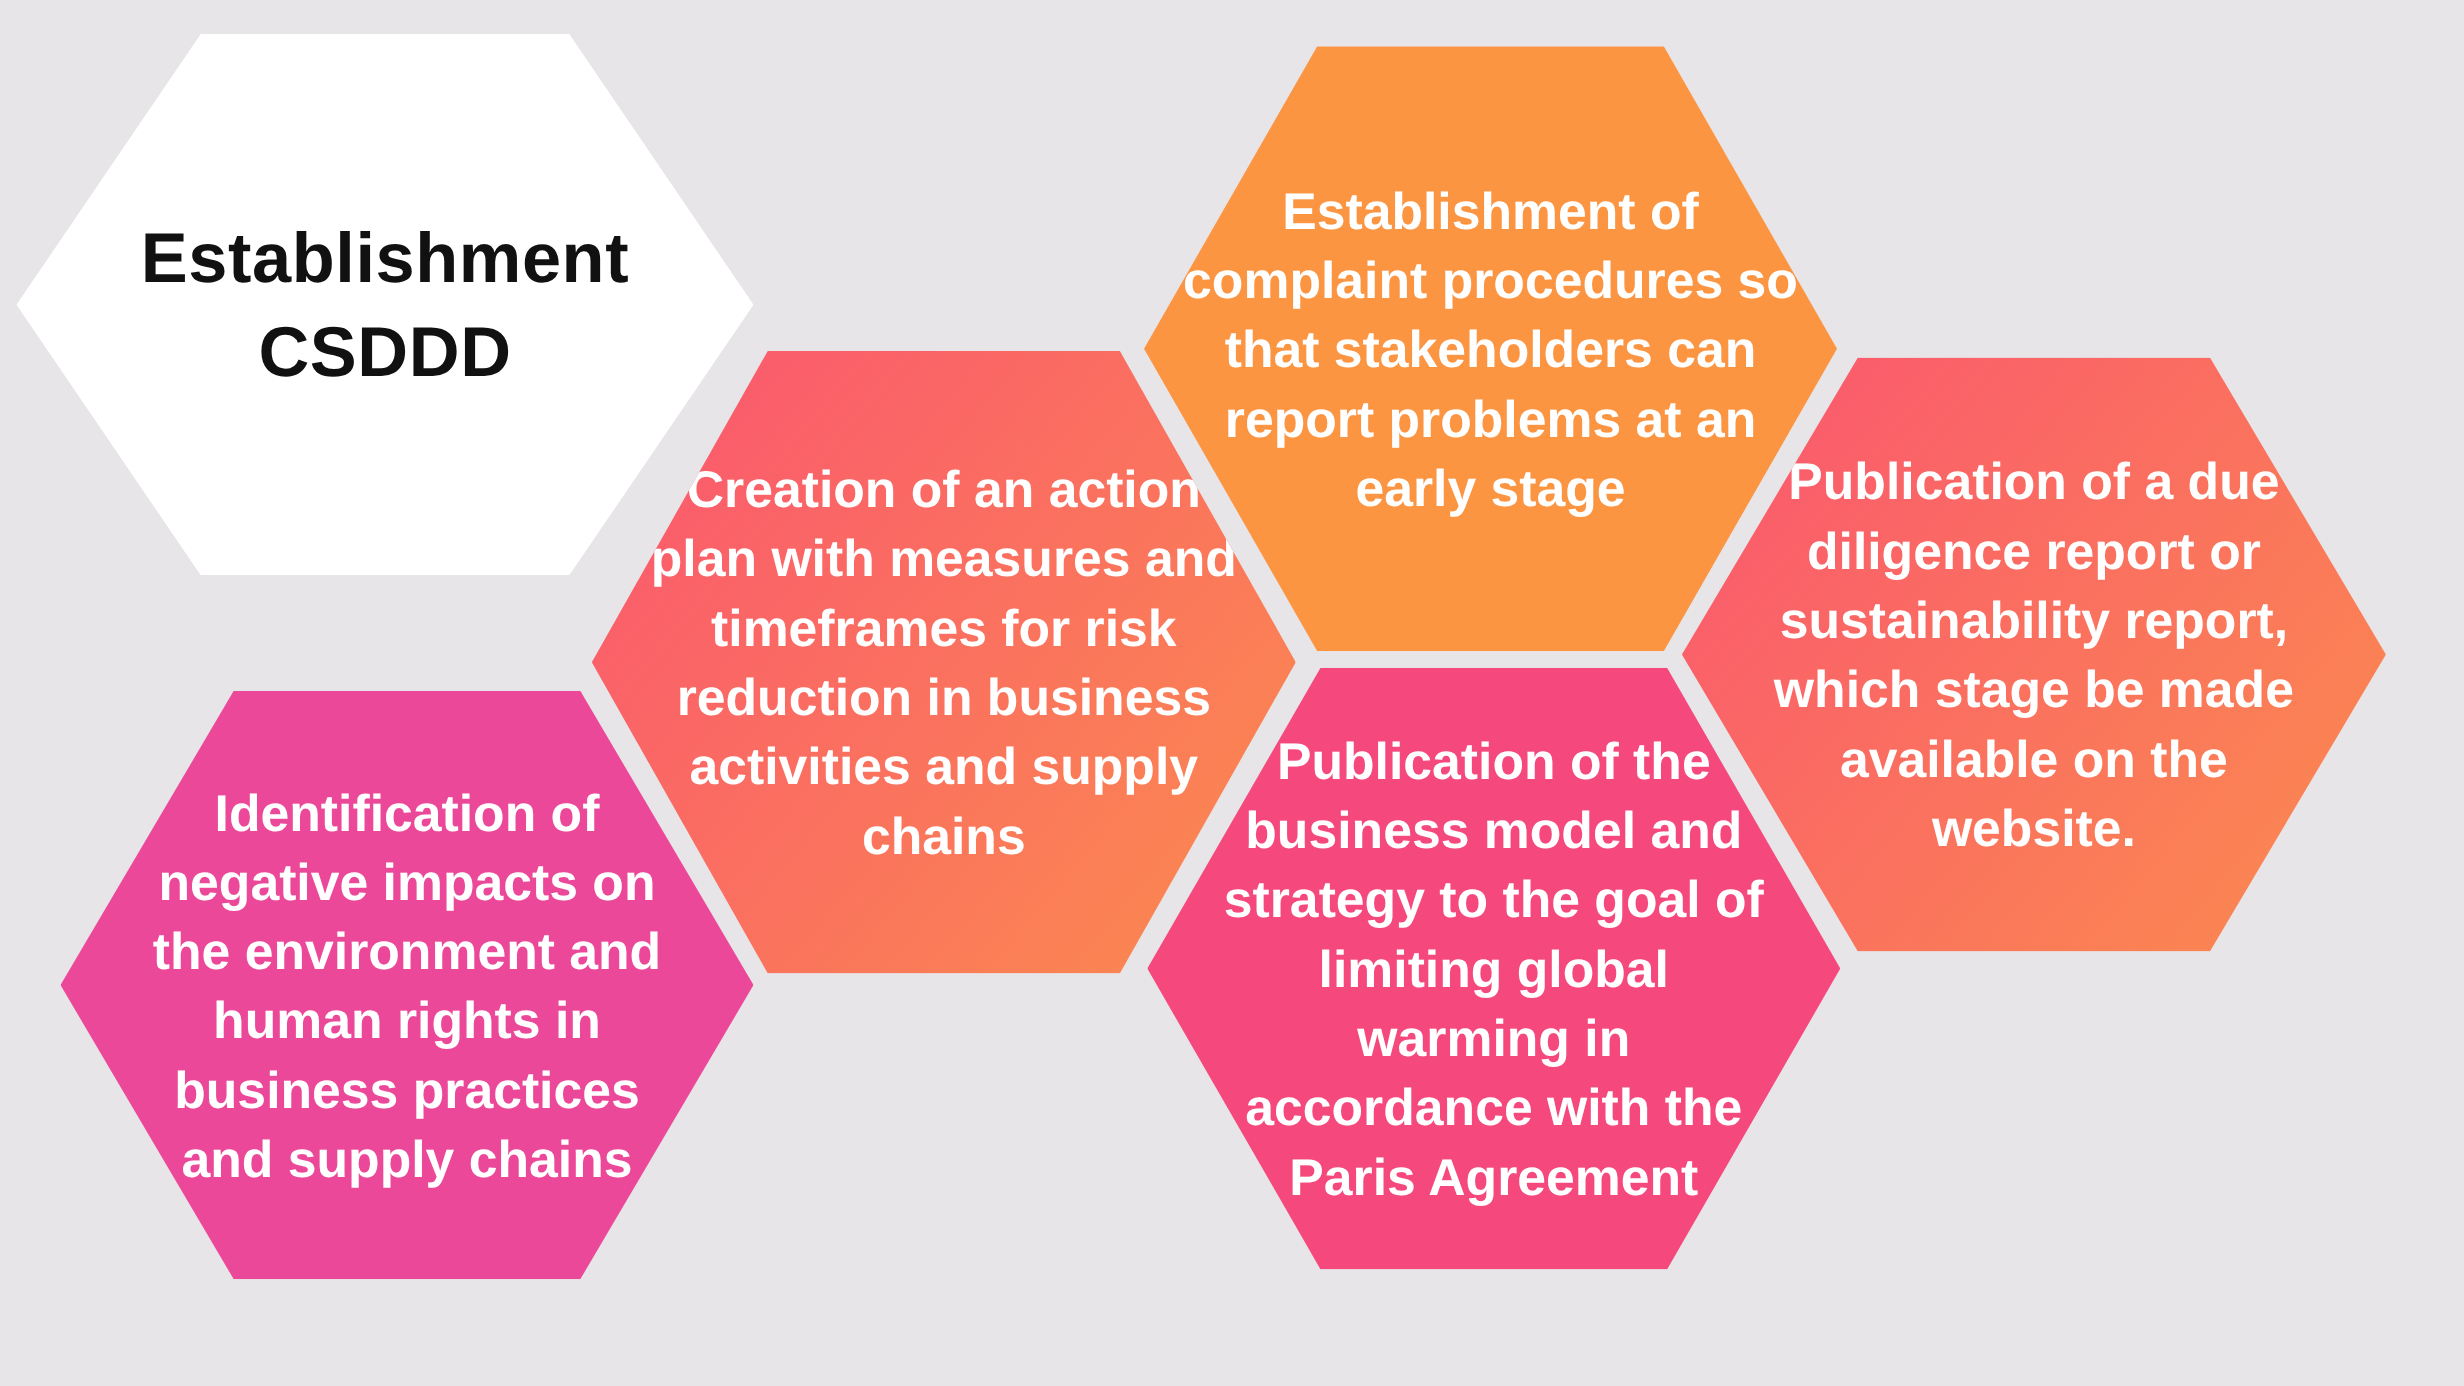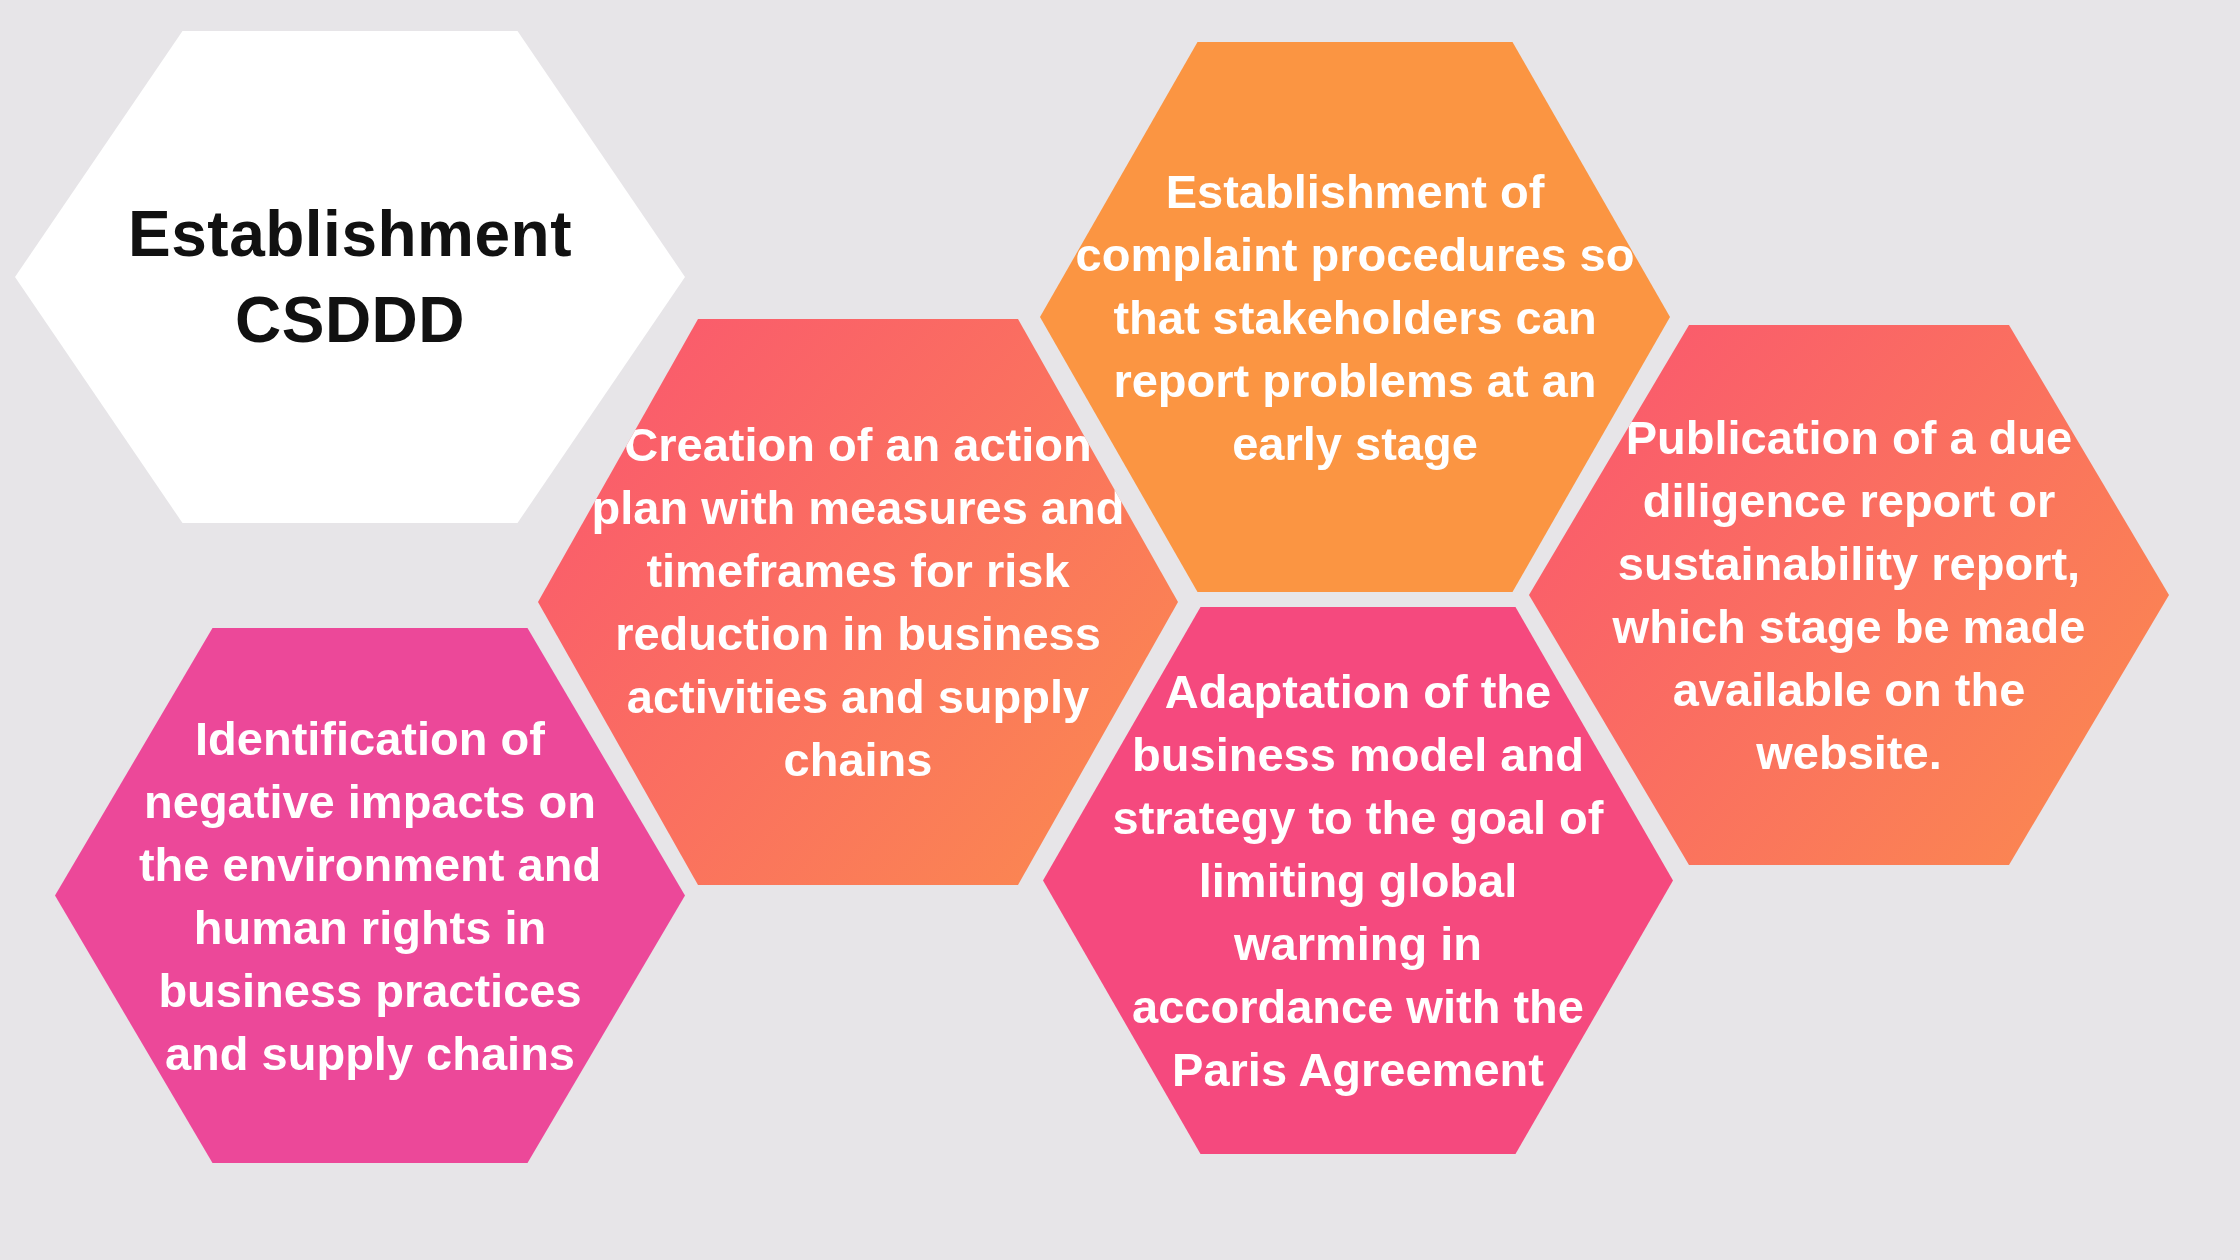--- a/index.html
+++ b/index.html
@@ -75,21 +75,21 @@
   <div class="hex hex-identification" style="background: #ec4899;">
     <p class="hex-text" style="color: rgb(255, 255, 255);">Identification of
 negative impacts on
 the environment and
 human rights in
 business practices
 and supply chains</p>
   </div>
 
   <div class="hex hex-adaptation" style="background: rgb(245, 73, 126);">
-    <p class="hex-text" style="color: rgb(255, 255, 255);">Adaptation of the
+    <p class="hex-text" style="color: rgb(255, 255, 255);">Publication of the
 business model and
 strategy to the goal of
 limiting global
 warming in
 accordance with the
 Paris Agreement</p>
   </div>
 
   <div class="hex hex-publication" style="background: linear-gradient(130deg, rgb(250, 85, 112), rgb(251, 140, 78));">
     <p class="hex-text" style="color: rgb(255, 255, 255);">Publication of a due

